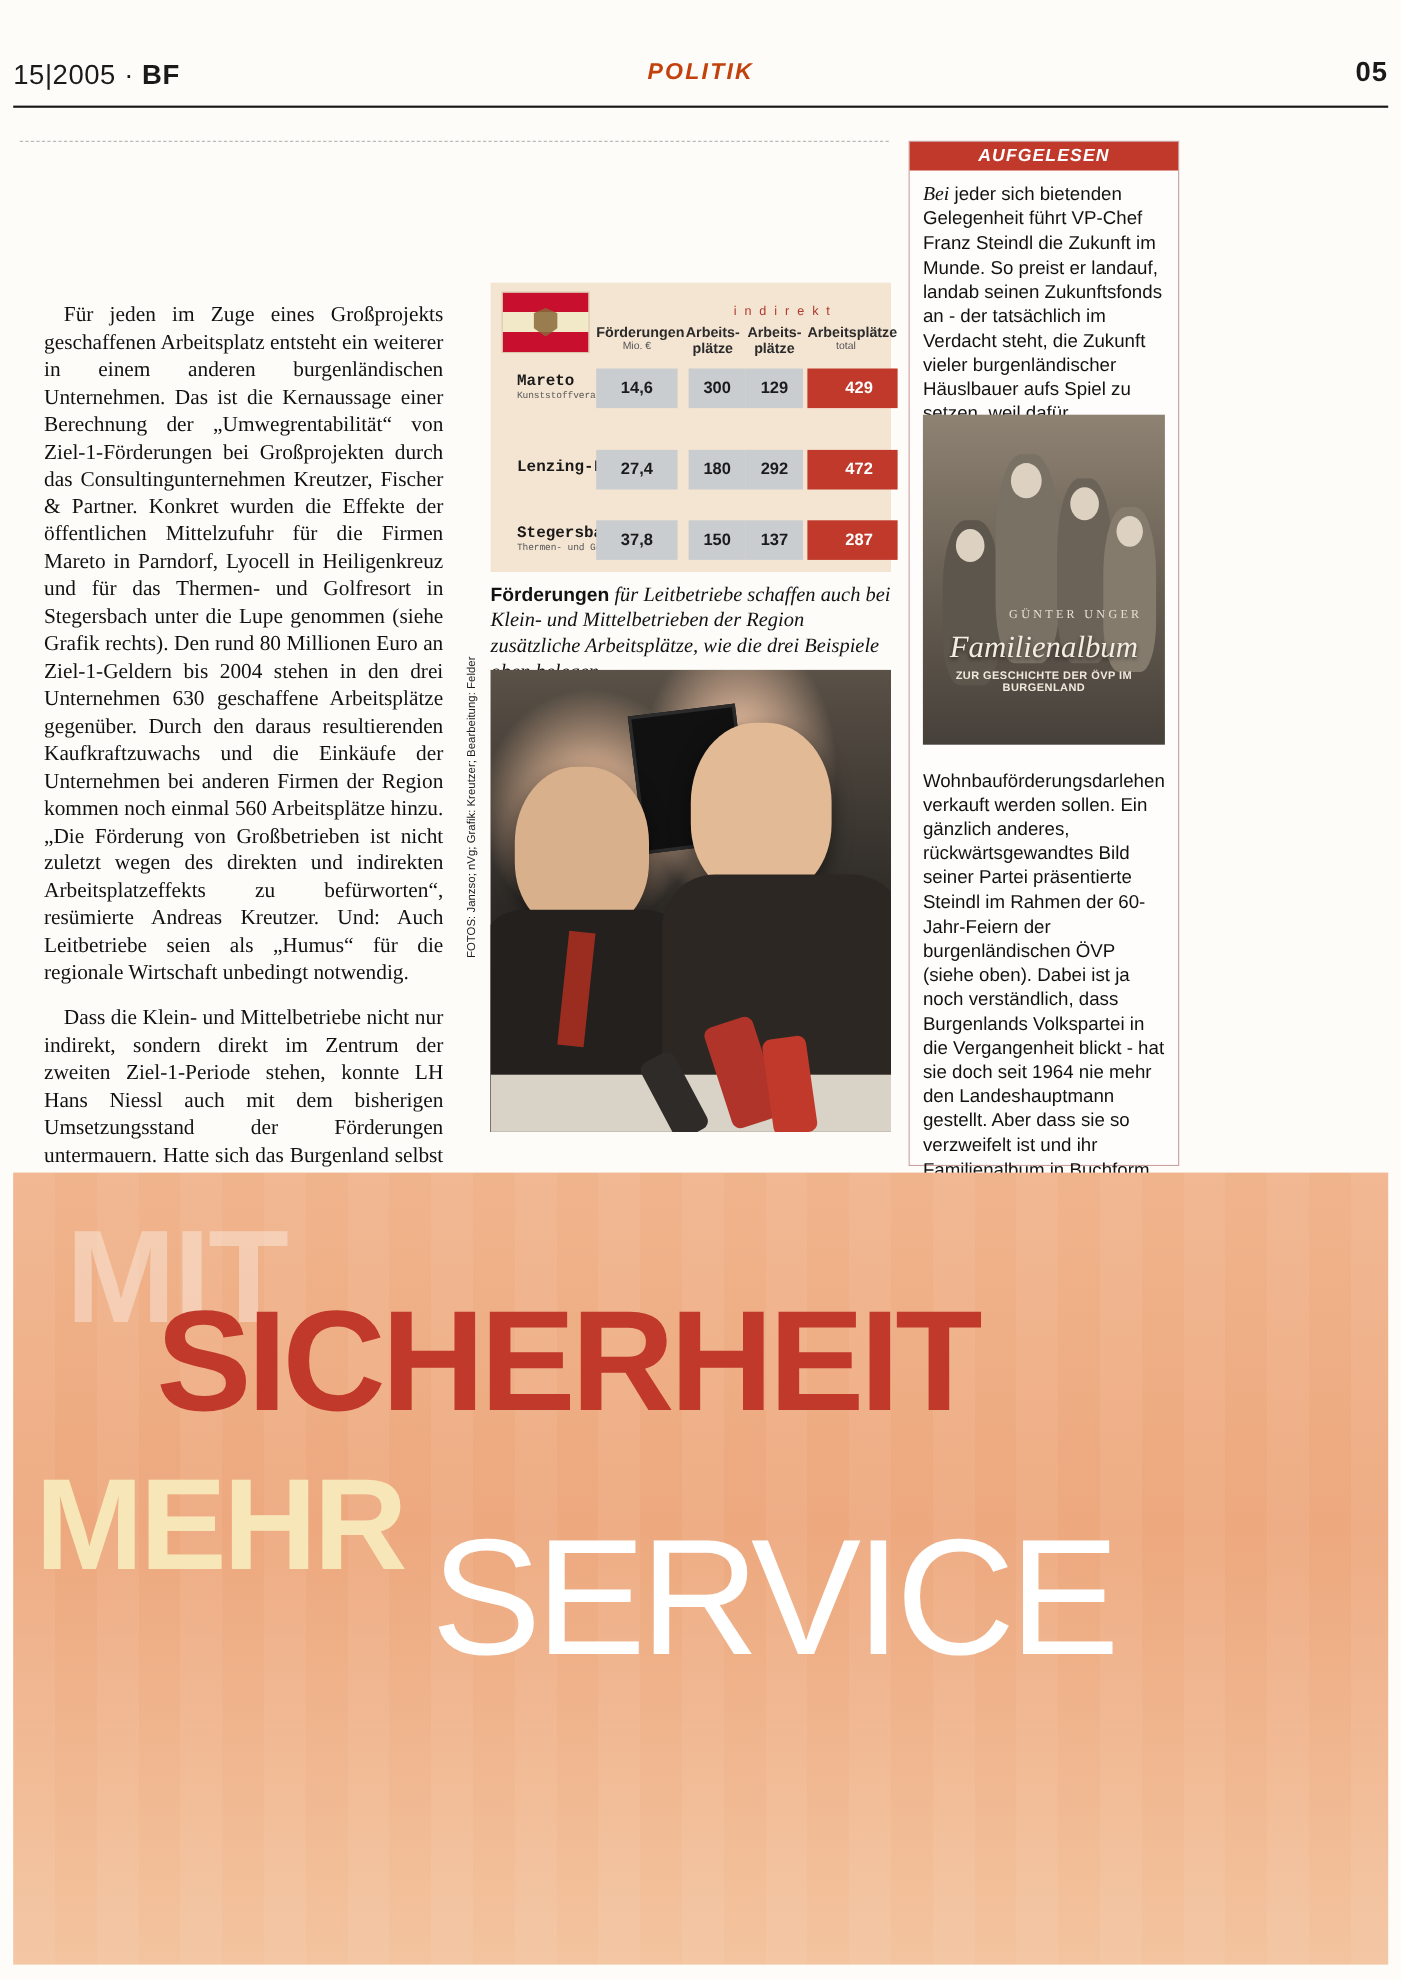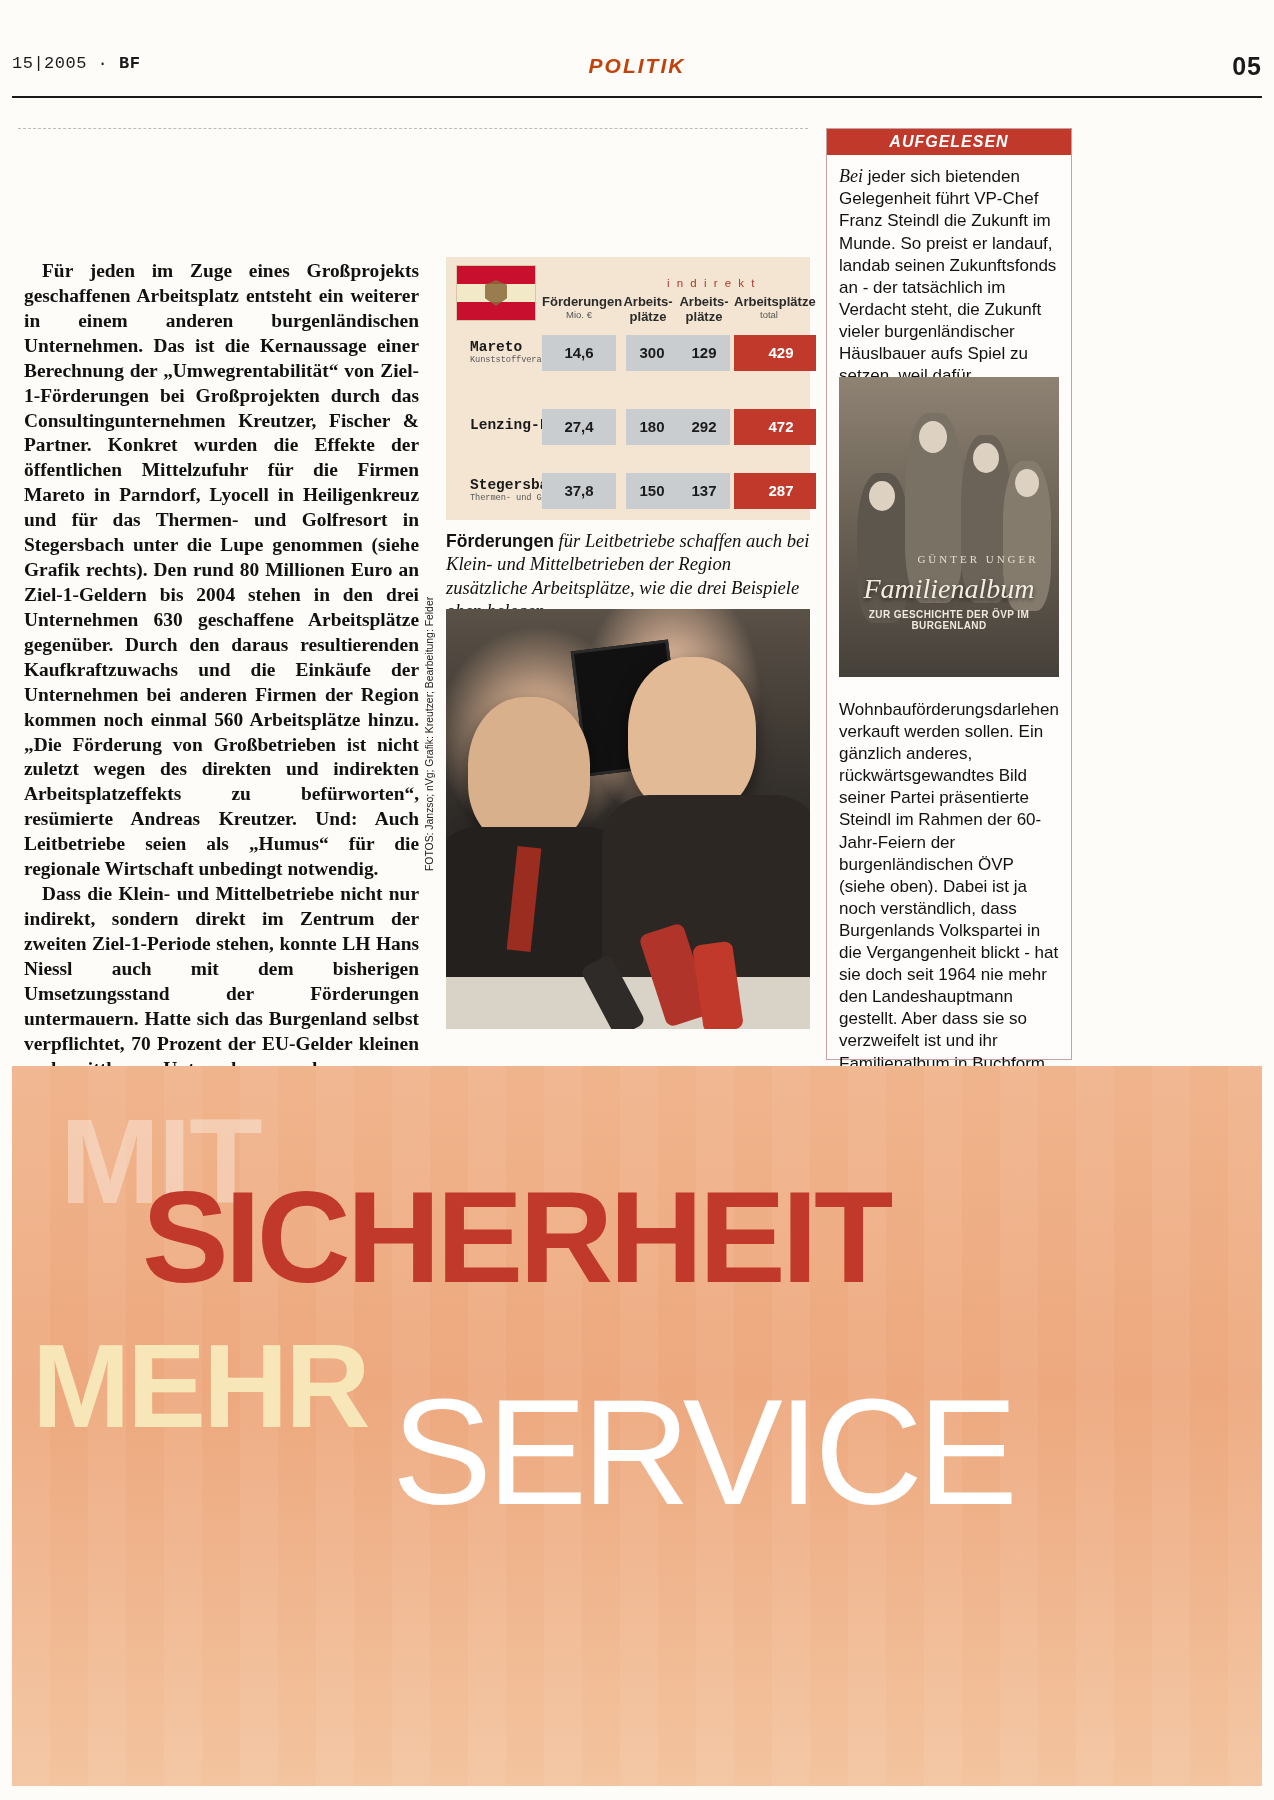--- a/index.html
+++ b/index.html
@@ -15,22 +15,22 @@
     position:absolute;inset:0;
     background:#fdfcf8;
   }
   
   .masthead{
     position:absolute;left:12px;top:52px;width:1250px;height:44px;
     border-bottom:2px solid #1a1a1a;
   }
   .mh-left{
     position:absolute;left:0;top:2px;
-    font-family:Liberation Mono, monospace;
-    font-size:17px;letter-spacing:.5px;color:#1a1a1a;
+    font-family:Liberation Sans, sans-serif;
+    font-size:25px;letter-spacing:.5px;color:#1a1a1a;
   }
   .mh-left b{font-weight:bold;}
   .mh-center{
     position:absolute;left:0;right:0;top:2px;text-align:center;
     font-family:"Liberation Sans", sans-serif;
     font-style:italic;font-weight:bold;font-size:21px;letter-spacing:2px;color:#c2410c;
   }
   .mh-right{
     position:absolute;right:0;top:0;
     font-family:"Liberation Sans", sans-serif;
@@ -50,21 +50,21 @@
   .subhead{
     position:absolute;left:6px;top:86px;width:790px;
     font-family:"Liberation Sans", sans-serif;
     font-size:19.5px;color:#1a1a1a;letter-spacing:-.2px;
   }
   .body-col{
     position:absolute;left:6px;top:130px;width:395px;
     font-size:19.4px;line-height:1.285;text-align:justify;
     hyphens:auto;color:#111;
   }
-  .body-col p{margin:0;text-indent:18px;font-weight:bold;}
+  .body-col p{margin:16px;text-indent:18px;}
   .body-col p.first{text-indent:18px;}
   
   .chartbox{
     position:absolute;left:428px;top:128px;width:364px;height:263px;
     background:#f4e4d2;
     border:0;
   }
   .flag{
     position:absolute;left:10px;top:8px;width:78px;height:54px;
     background:linear-gradient(to bottom,#c8102e 0 33%,#f2e9c9 33% 66%,#c8102e 66% 100%);

